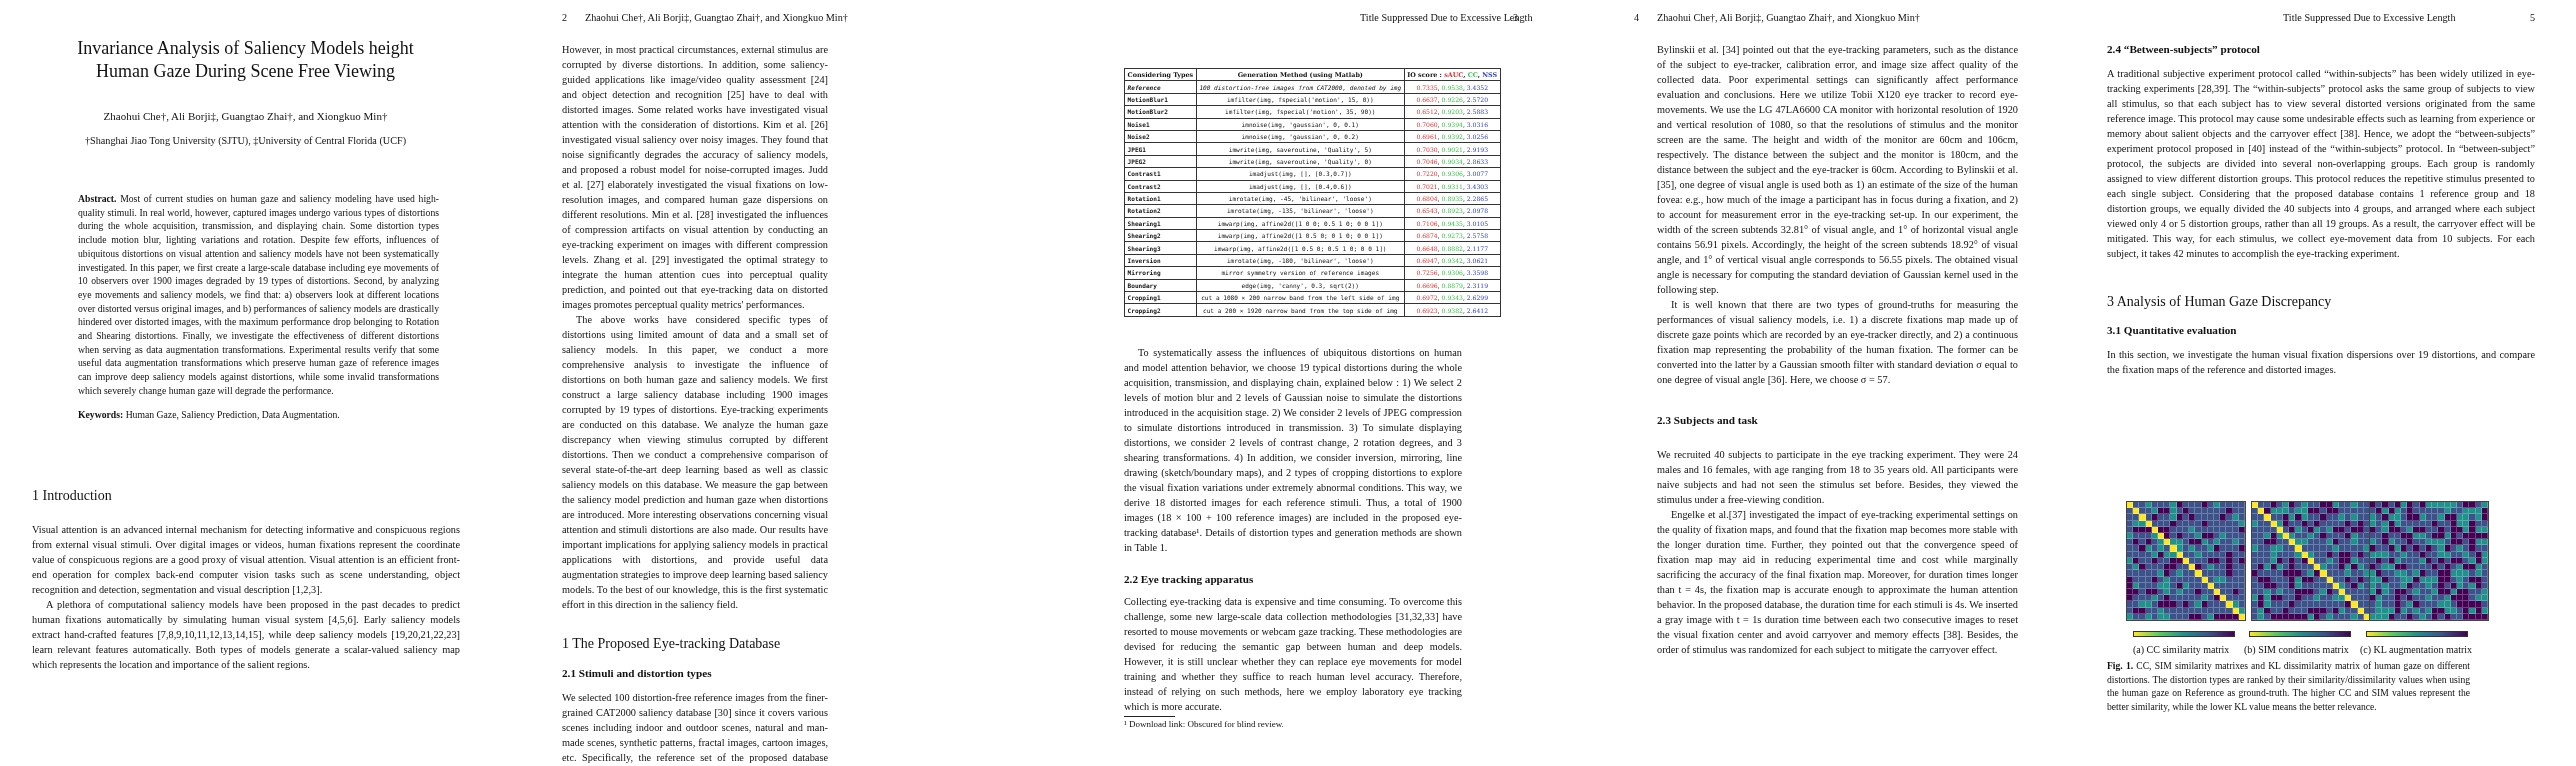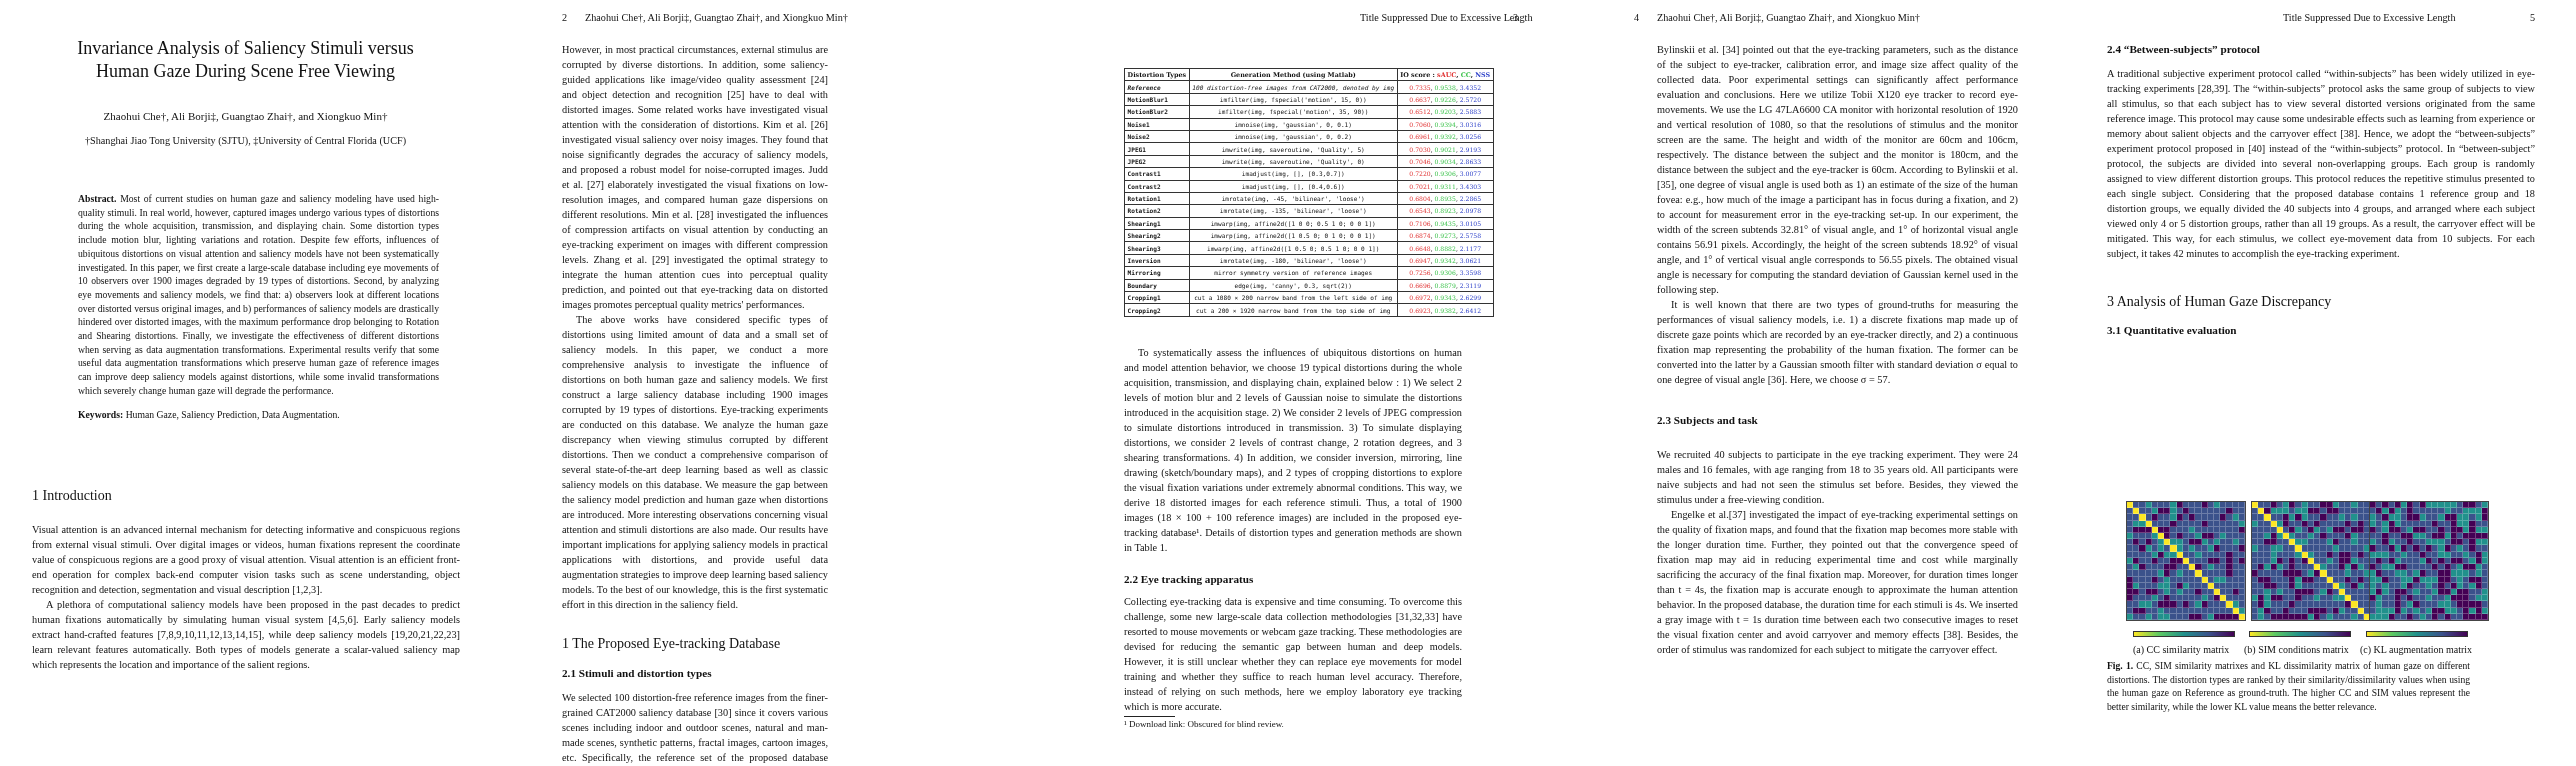--- a/index.html
+++ b/index.html
@@ -35,21 +35,21 @@
 .cbar{position:absolute;height:6.4px;width:102px;border:0.6px solid #333}
 .cap{position:absolute;font-size:10px;white-space:nowrap}
 </style>
 </head>
 <body>
 
 <div class="arxiv">arXiv:1810.04456v1  [cs.CV]  10 Oct 2018</div>
 
 <div class="page p1">
   <h1 class="title">
-    <span>Invariance Analysis of Saliency Stimuli versus</span><br>
+    <span>Invariance Analysis of Saliency Models height</span><br>
     <span>Human Gaze During Scene Free Viewing</span>
   </h1>
   <div class="authors">Zhaohui Che†, Ali Borji‡, Guangtao Zhai†, and Xiongkuo Min†</div>
   <div class="affil">†Shanghai Jiao Tong University (SJTU), ‡University of Central Florida (UCF)</div>
   <div class="col" style="left:78px;top:192px;width:361px;font-size:9.7px;line-height:13.7px">
     <p><span class="b">Abstract.</span> <span>Most of current studies on human gaze and saliency modeling have used high-quality stimuli. In real world, however, captured images undergo various types of distortions during the whole acquisition, transmission, and displaying chain. Some distortion types include motion blur, lighting variations and rotation. Despite few efforts, influences of ubiquitous distortions on visual attention and saliency models have not been systematically investigated. In this paper, we first create a large-scale database including eye movements of 10 observers over 1900 images degraded by 19 types of distortions. Second, by analyzing eye movements and saliency models, we find that: a) observers look at different locations over distorted versus original images, and b) performances of saliency models are drastically hindered over distorted images, with the maximum performance drop belonging to Rotation and Shearing distortions. Finally, we investigate the effectiveness of different distortions when serving as data augmentation transformations. Experimental results verify that some useful data augmentation transformations which preserve human gaze of reference images can improve deep saliency models against distortions, while some invalid transformations which severely change human gaze will degrade the performance.</span></p>
     <p style="margin-top:10.2px"><span class="b">Keywords:</span> <span>Human Gaze, Saliency Prediction, Data Augmentation.</span></p>
   </div>
   <div class="col" style="left:32px;top:488px;width:428px">
     <h2 class="sec">1   Introduction</h2>
@@ -70,21 +70,21 @@
   </div>
 </div>
 
 <div class="page p3">
   <div class="runhead" style="left:236px">Title Suppressed Due to Excessive Length</div>
   <div class="runhead" style="left:389px">3</div>
   <div style="position:absolute;left:0;top:68px">
     <table class="dist">
       <thead>
         <tr>
-          <th>Distortion Types</th>
+          <th>Considering Types</th>
           <th>Generation Method (using Matlab)</th>
           <th><span>IO score : </span><span class="red">sAUC</span>, <span class="green">CC</span>, <span class="blue">NSS</span></th>
         </tr>
       </thead>
       <tbody id="dist-body">
           <tr>
             <td class="dn" style="font-style: italic;">Reference</td>
             <td class="gm" style="font-style: italic;">100 distortion-free images from CAT2000, denoted by img</td>
             <td class="io"><span class="red">0.7335</span>, <span class="green">0.9538</span>, <span class="blue">3.4352</span></td>
           </tr>
@@ -203,20 +203,21 @@
 </div>
 
 <div class="page p5">
   <div class="runhead" style="left:112px">Title Suppressed Due to Excessive Length</div>
   <div class="runhead" style="left:359px">5</div>
   <div class="col" style="left:-64px;top:42px;width:428px;overflow:visible">
     <h3 class="sub">2.4   “Between-subjects” protocol</h3>
     <p style="margin-top:9px">A traditional subjective experiment protocol called “within-subjects” has been widely utilized in eye-tracking experiments [28,39]. The “within-subjects” protocol asks the same group of subjects to view all stimulus, so that each subject has to view several distorted versions originated from the same reference image. This protocol may cause some undesirable effects such as learning from experience or memory about salient objects and the carryover effect [38]. Hence, we adopt the “between-subjects” experiment protocol proposed in [40] instead of the “within-subjects” protocol. In “between-subject” protocol, the subjects are divided into several non-overlapping groups. Each group is randomly assigned to view different distortion groups. This protocol reduces the repetitive stimulus presented to each single subject. Considering that the proposed database contains 1 reference group and 18 distortion groups, we equally divided the 40 subjects into 4 groups, and arranged where each subject viewed only 4 or 5 distortion groups, rather than all 19 groups. As a result, the carryover effect will be mitigated. This way, for each stimulus, we collect eye-movement data from 10 subjects. For each subject, it takes 42 minutes to accomplish the eye-tracking experiment.</p>
     <h2 class="sec" style="margin-top:33px">3   Analysis of Human Gaze Discrepancy</h2>
     <h3 class="sub" style="margin-top:14px">3.1   Quantitative evaluation</h3>
+    <p style="margin-top:9px">In this section, we investigate the human visual fixation dispersions over 19 distortions, and compare the fixation maps of the reference and distorted images.</p>
   </div>
 
   <div class="mat" id="matA" style="left:-45px;top:501px">
       <div style="background: rgb(253, 231, 37);"></div>
       <div style="background: rgb(59, 82, 139);"></div>
       <div style="background: rgb(59, 82, 139);"></div>
       <div style="background: rgb(33, 145, 140);"></div>
       <div style="background: rgb(59, 82, 139);"></div>
       <div style="background: rgb(59, 82, 139);"></div>
       <div style="background: rgb(59, 82, 139);"></div>

